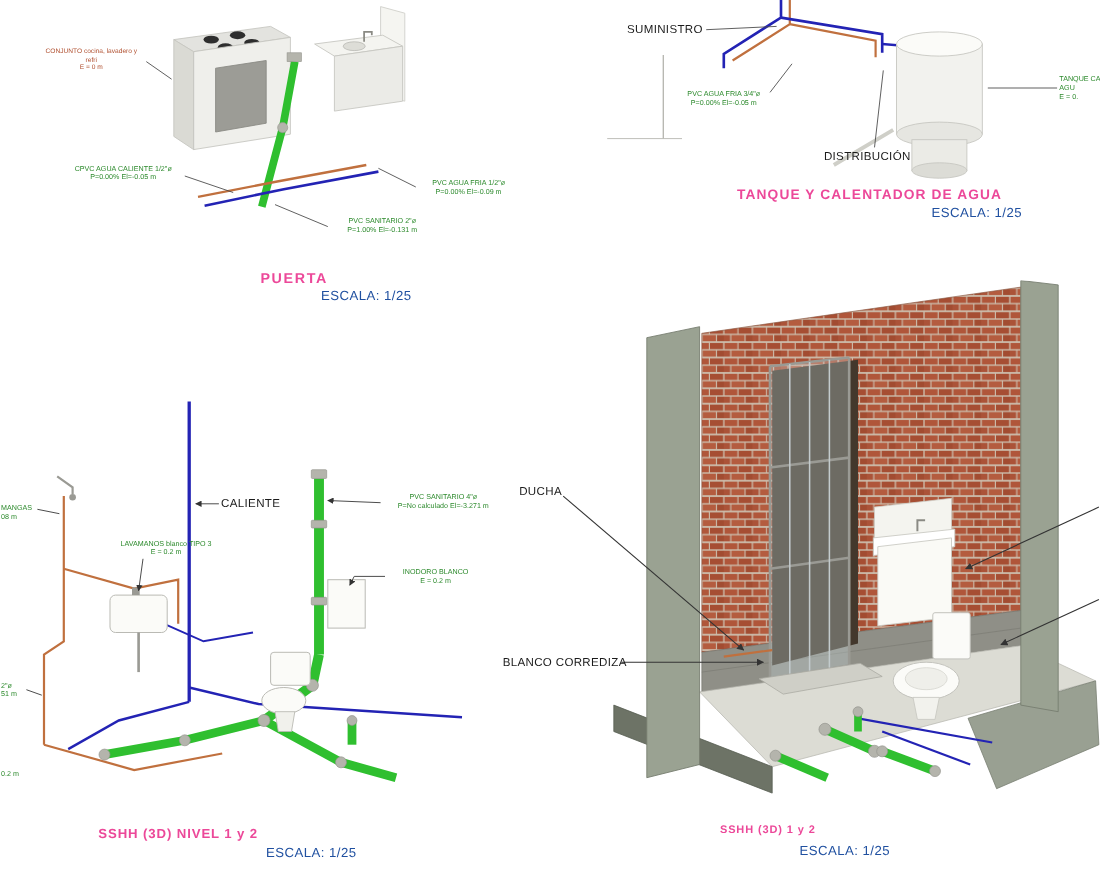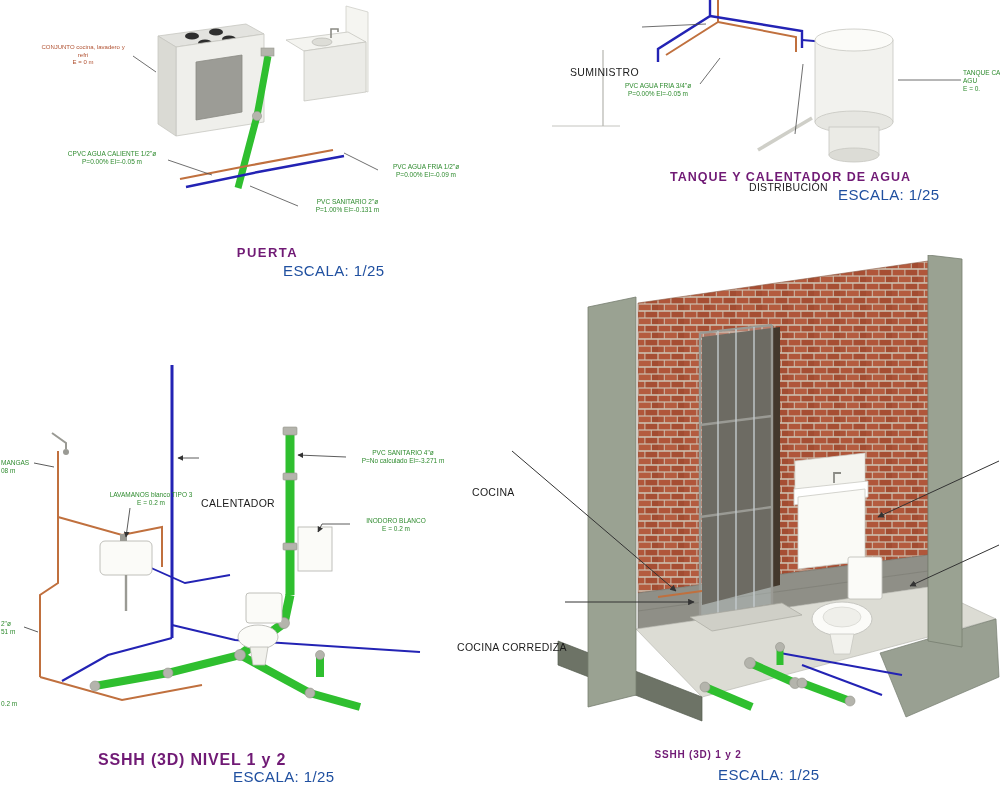--- a/index.html
+++ b/index.html
@@ -12,28 +12,28 @@
   svg.render { position:absolute; }
   .lbl {
     position:absolute; font-size:6.5px; line-height:1.25; color:#2e8b2e;
     z-index:5;
   }
   .lbl > div { white-space:nowrap; }
   .lbl.center { text-align:center; }
   .lbl.red { color:#b05030; font-size:6px; }
   .callout {
     position:absolute; font-size:10.5px; color:#1b1b1b; letter-spacing:.3px;
-    white-space:nowrap; z-index:5;margin-top:45px;
+    white-space:nowrap; z-index:5;
   }
   .title {
-    position:absolute; font-size:12.5px; font-weight:bold; color:#701a75;
+    position:absolute; font-size:12.5px; font-weight:bold; color:#ec4899;
     letter-spacing:1.5px; text-align:center; white-space:nowrap; z-index:5;
   }
   .scale {
-    position:absolute; font-size:15px; color:#2050a0; letter-spacing:.4px;
+    position:absolute; font-size:12px; color:#2050a0; letter-spacing:.4px;
     text-align:center; white-space:nowrap; z-index:5;
   }
 </style>
 </head>
 <body>
 
 <div class="sheet">
 
   <svg class="render" style="left:0;top:0" width="450" height="240" viewBox="0 0 450 240">
     <g>
@@ -181,21 +181,21 @@
     <g stroke="#4a4a4a" stroke-width="0.9" fill="none">
       <line x1="199" y1="103" x2="178" y2="103" marker-end="url(#arN)"></line>
       <line x1="346" y1="102" x2="298" y2="100" marker-end="url(#arN)"></line>
       <line x1="130" y1="153" x2="126" y2="182" marker-end="url(#arN)"></line>
       <polyline points="350,169 322,169 318,177" marker-end="url(#arN)"></polyline>
       <line x1="34" y1="108" x2="54" y2="112"></line>
       <line x1="24" y1="272" x2="38" y2="277"></line>
     </g>
   </svg>
 
-  <div class="callout" style="left:201px;top:452px">CALENTADOR</div>
+  <div class="callout" style="left:201px;top:452px">CALIENTE</div>
   <div class="lbl center" style="left:92px;top:491px;width:118px">
     <div>LAVAMANOS blanco TIPO 3</div>
     <div>E = 0.2 m</div>
   </div>
   <div class="lbl center" style="left:348px;top:449px;width:110px">
     <div>PVC SANITARIO   4"ø</div>
     <div>P=No calculado  El=-3.271 m</div>
   </div>
   <div class="lbl center" style="left:351px;top:517px;width:90px">
     <div>INODORO BLANCO</div>
@@ -205,21 +205,21 @@
     <div>MANGAS</div>
     <div>08 m</div>
   </div>
   <div class="lbl" style="left:1px;top:620px;width:30px">
     <div>2"ø</div>
     <div>51 m</div>
   </div>
   <div class="lbl" style="left:1px;top:700px;width:40px">
     <div>0.2 m</div>
   </div>
-  <h3 class="title" style="left:98px;top:751px;width:168px;font-size:16px;letter-spacing:.8px">SSHH (3D) NIVEL 1 y 2</h3>
+  <h3 class="title" style="left:78px;top:751px;width:168px;font-size:12px;letter-spacing:.8px">SSHH (3D) NIVEL 1 y 2</h3>
   <div class="scale" style="left:233px;top:768px;width:100px">ESCALA: 1/25</div>
 
   <svg class="render" style="left:450px;top:255px" width="550" height="492" viewBox="0 0 550 492">
     <defs>
       <marker id="arB" viewBox="0 0 10 10" refX="9" refY="5" markerWidth="6.5" markerHeight="6.5" orient="auto-start-reverse">
         <path d="M0,0 L10,5 L0,10 z" fill="#333"></path>
       </marker>
       <pattern id="brick" width="26" height="14" patternUnits="userSpaceOnUse">
         <rect width="26" height="14" fill="#cdbfae"></rect>
         <rect x="0.6" y="0.8" width="11.8" height="5.6" fill="#b0563a"></rect>
@@ -297,18 +297,18 @@
       </g>
     </g>
     <g stroke="#333" stroke-width="1" fill="none">
       <line x1="62" y1="196" x2="226" y2="336" marker-end="url(#arB)"></line>
       <line x1="115" y1="347" x2="244" y2="347" marker-end="url(#arB)"></line>
       <line x1="549" y1="206" x2="428" y2="262" marker-end="url(#arB)"></line>
       <line x1="549" y1="290" x2="460" y2="331" marker-end="url(#arB)"></line>
     </g>
   </svg>
 
-  <div class="callout" style="left:472px;top:441px">COCINA</div>
-  <div class="callout" style="left:457px;top:596px">COCINA CORREDIZA</div>
+  <div class="callout" style="left:472px;top:441px">DUCHA</div>
+  <div class="callout" style="left:457px;top:596px">BLANCO CORREDIZA</div>
   <h3 class="title" style="left:612px;top:749px;width:172px;font-size:10px;letter-spacing:.8px">SSHH (3D)  1 y 2</h3>
   <div class="scale" style="left:718px;top:766px;width:100px">ESCALA: 1/25</div>
 
 </div>
 
 </body></html>

